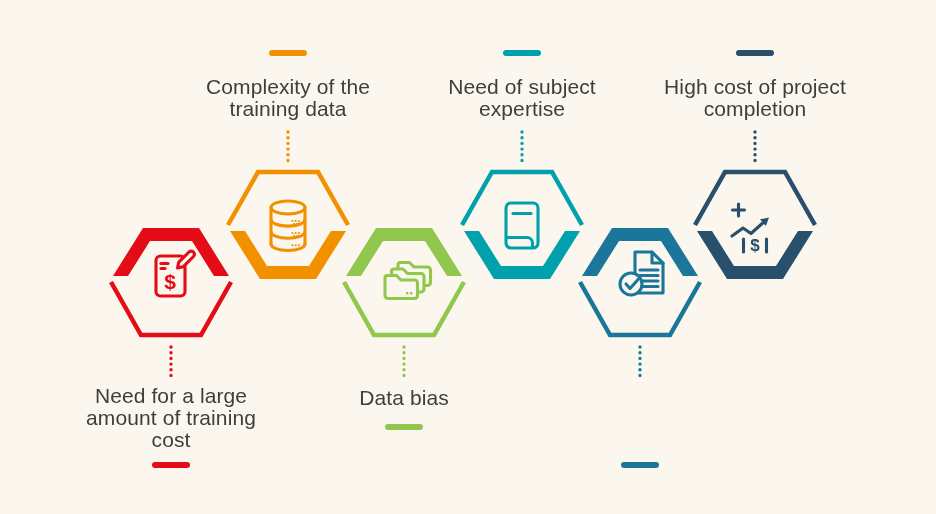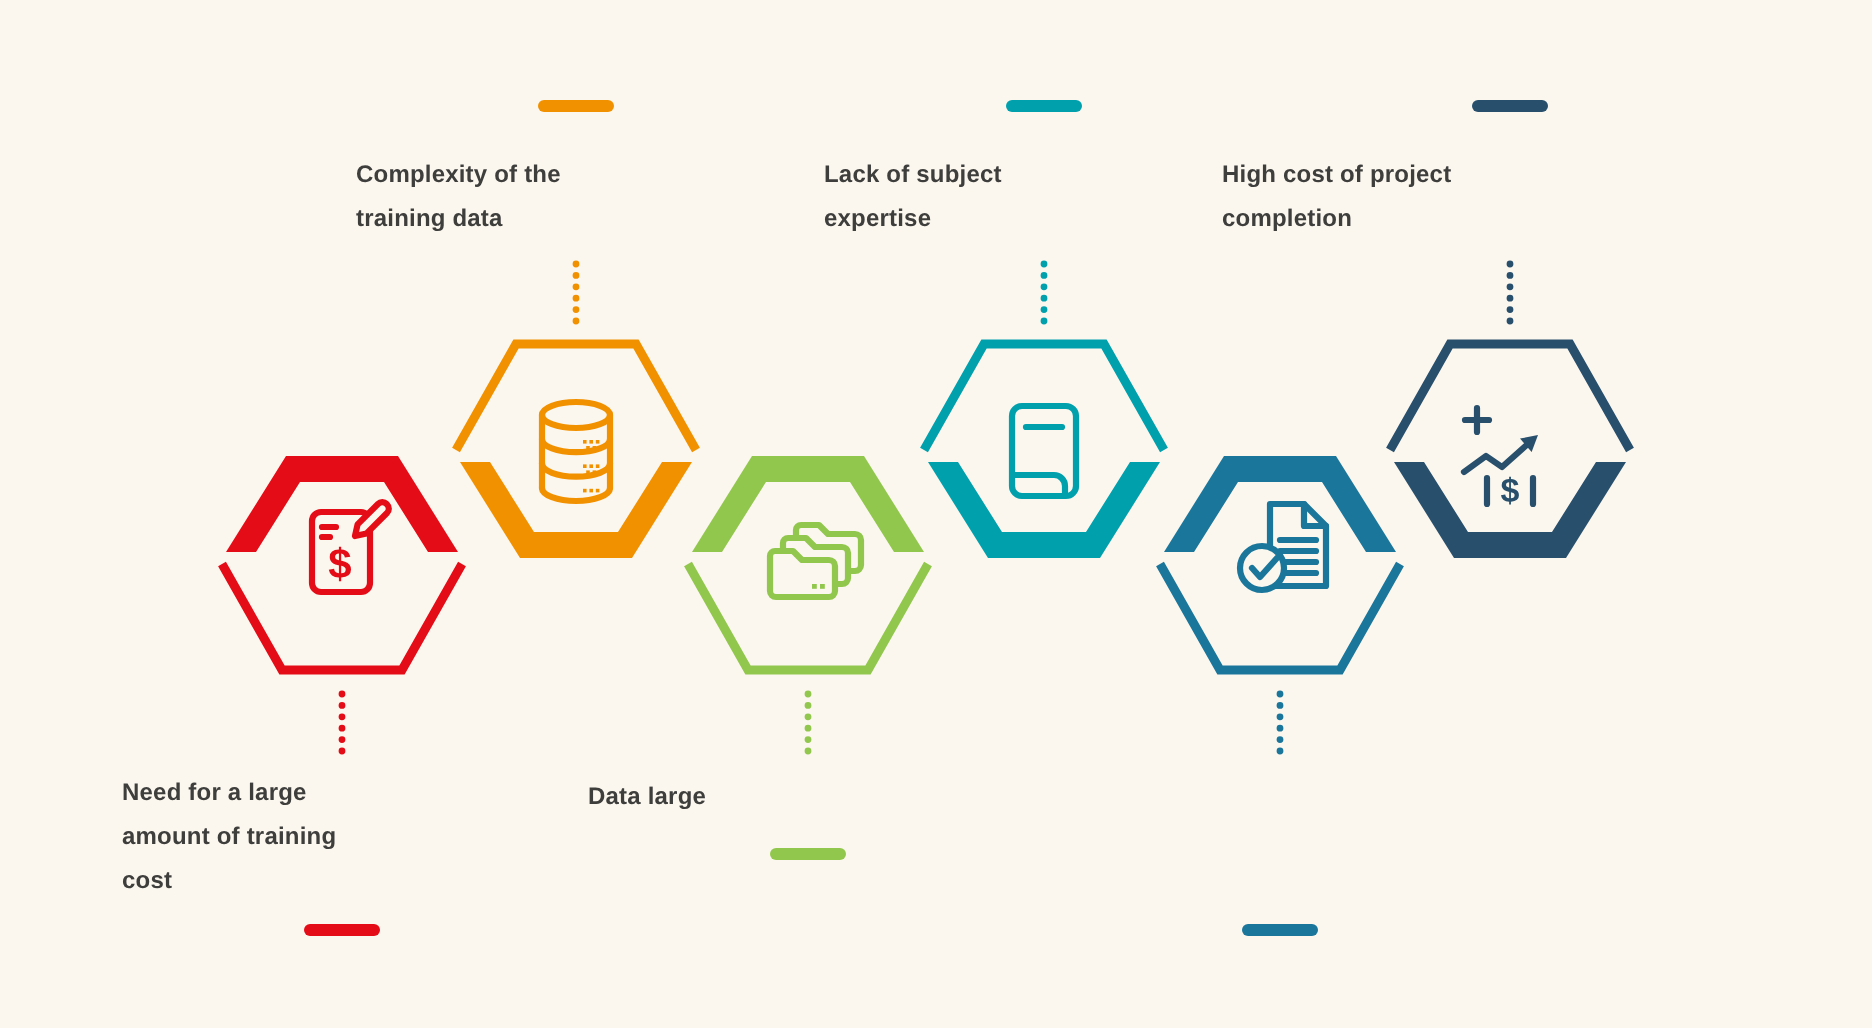--- a/index.html
+++ b/index.html
@@ -1,22 +1,22 @@
 <!DOCTYPE html>
 <html><head>
 <meta charset="utf-8">
 <style>
   html,body{margin:0;padding:0}
   .canvas{position:relative;width:936px;height:514px;overflow:hidden;
           font-family:"Liberation Sans","DejaVu Sans",sans-serif;
           --bg:#fbf7ee; --text:#3e3e3d; background:var(--bg)}
   .item{position:absolute;inset:0;color:var(--c);pointer-events:none}
   .hex,.dots{position:absolute}
-  .label{position:absolute;width:220px;text-align:left;color:var(--text);
-         font-weight:bold;font-size:12px;line-height:22px;white-space:pre-line;letter-spacing:.1px}
+  .label{position:absolute;width:220px;text-align:center;color:var(--text);
+         font-weight:normal;font-size:21px;line-height:22px;white-space:pre-line;letter-spacing:.1px}
   .bar{position:absolute;width:38px;height:5.5px;border-radius:3px;background:currentColor}
   .icon-stroke{stroke:currentColor;fill:none;stroke-width:3.1;stroke-linecap:round;stroke-linejoin:round}
   .svgtext{font-family:"Liberation Sans","DejaVu Sans",sans-serif;font-weight:bold;fill:currentColor;stroke:none}
 </style>
 </head>
 <body>
 
 <div class="canvas" style="--bg: #fbf7ee; --text: #3e3e3d;">
 
   <div class="item" style="--c: #e40c17;">
@@ -90,27 +90,27 @@
         <path fill="var(--bg)" d="M45 50 a2.5 2.5 0 0 1 2.5 -2.5 h9 l4.5 4.5 h13.5 a3 3 0 0 1 3 3 v12.5 a3 3 0 0 1 -3 3 h-26.5 a3 3 0 0 1 -3 -3 z"></path>
         <g fill="currentColor" stroke="none">
           <rect x="66" y="64" width="2.4" height="2.4"></rect>
             <rect x="70" y="64" width="2.4" height="2.4"></rect>
         </g>
       </g>
     </svg>
     <svg class="dots" style="left:401px;top:344px" width="6" height="36">
       <line x1="3" y1="3" x2="3" y2="33" stroke="currentColor" stroke-width="3.4" stroke-linecap="round" stroke-dasharray="0 5.7"></line>
     </svg>
-    <div class="label" style="left:294px;top:387px">Data large</div>
+    <div class="label" style="left:294px;top:387px">Data bias</div>
     <div class="bar" style="left:385px;top:424px"></div>
   </div>
 
   <div class="item" style="--c: #00a0ad;">
     <div class="bar" style="left:503px;top:50px"></div>
-    <div class="label" style="left:412px;top:76px">Lack of subject
+    <div class="label" style="left:412px;top:76px">Need of subject
 expertise</div>
     <svg class="dots" style="left:519px;top:129px" width="6" height="36">
       <line x1="3" y1="3" x2="3" y2="33" stroke="currentColor" stroke-width="3.4" stroke-linecap="round" stroke-dasharray="0 5.7"></line>
     </svg>
     <svg class="hex" style="left:458px;top:167px" width="128" height="112" viewBox="0 0 128 112">
       <path d="M4 58 L34 5 L94 5 L124 58" fill="none" stroke="currentColor" stroke-width="4.5"></path>
       <polygon points="6,64 36,112 92,112 122,64 107,64 85,99 43,99 21,64" fill="currentColor"></polygon>
       <g class="icon-stroke">
         <rect x="48" y="36" width="32" height="45" rx="5"></rect>
         <path d="M55 46.5 H73"></path>
@@ -135,21 +135,21 @@
       </g>
     </svg>
     <svg class="dots" style="left:637px;top:344px" width="6" height="36">
       <line x1="3" y1="3" x2="3" y2="33" stroke="currentColor" stroke-width="3.4" stroke-linecap="round" stroke-dasharray="0 5.7"></line>
     </svg>
     <div class="bar" style="left:621px;top:462px"></div>
   </div>
 
   <div class="item" style="--c: #284f6c;">
     <div class="bar" style="left:736px;top:50px"></div>
-    <div class="label" style="left:611px;top:76px">High cost of project
+    <div class="label" style="left:645px;top:76px">High cost of project
 completion</div>
     <svg class="dots" style="left:752px;top:129px" width="6" height="36">
       <line x1="3" y1="3" x2="3" y2="33" stroke="currentColor" stroke-width="3.4" stroke-linecap="round" stroke-dasharray="0 5.7"></line>
     </svg>
     <svg class="hex" style="left:691px;top:167px" width="128" height="112" viewBox="0 0 128 112">
       <path d="M4 58 L34 5 L94 5 L124 58" fill="none" stroke="currentColor" stroke-width="4.5"></path>
       <polygon points="6,64 36,112 92,112 122,64 107,64 85,99 43,99 21,64" fill="currentColor"></polygon>
       <g class="icon-stroke" stroke-width="3">
         <path d="M47.5 37 V49"></path>
           <path d="M41.5 43 H53.5"></path>

